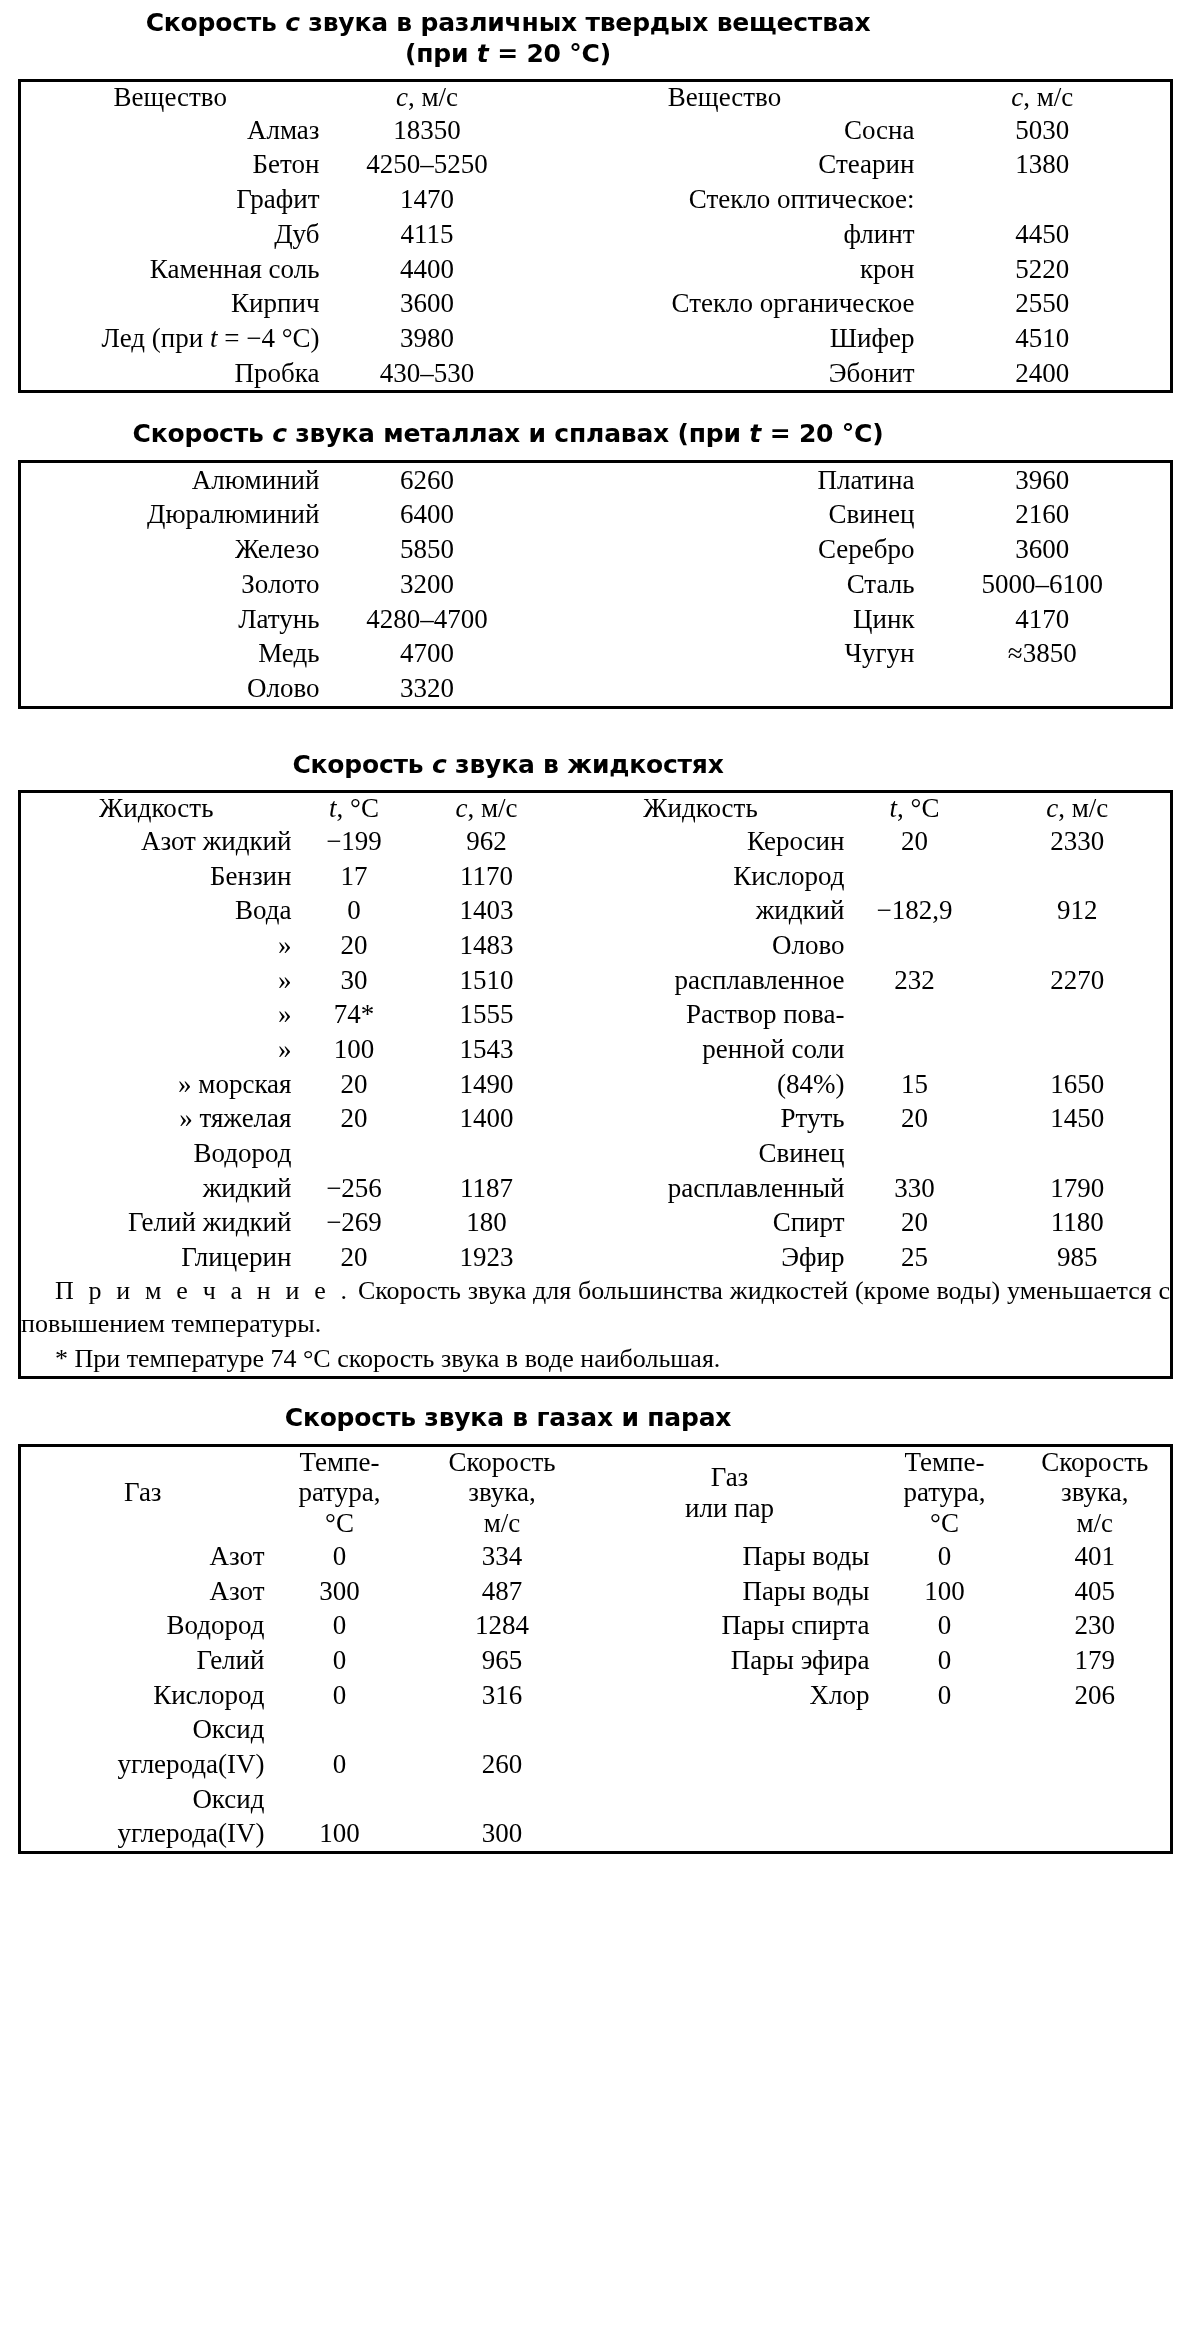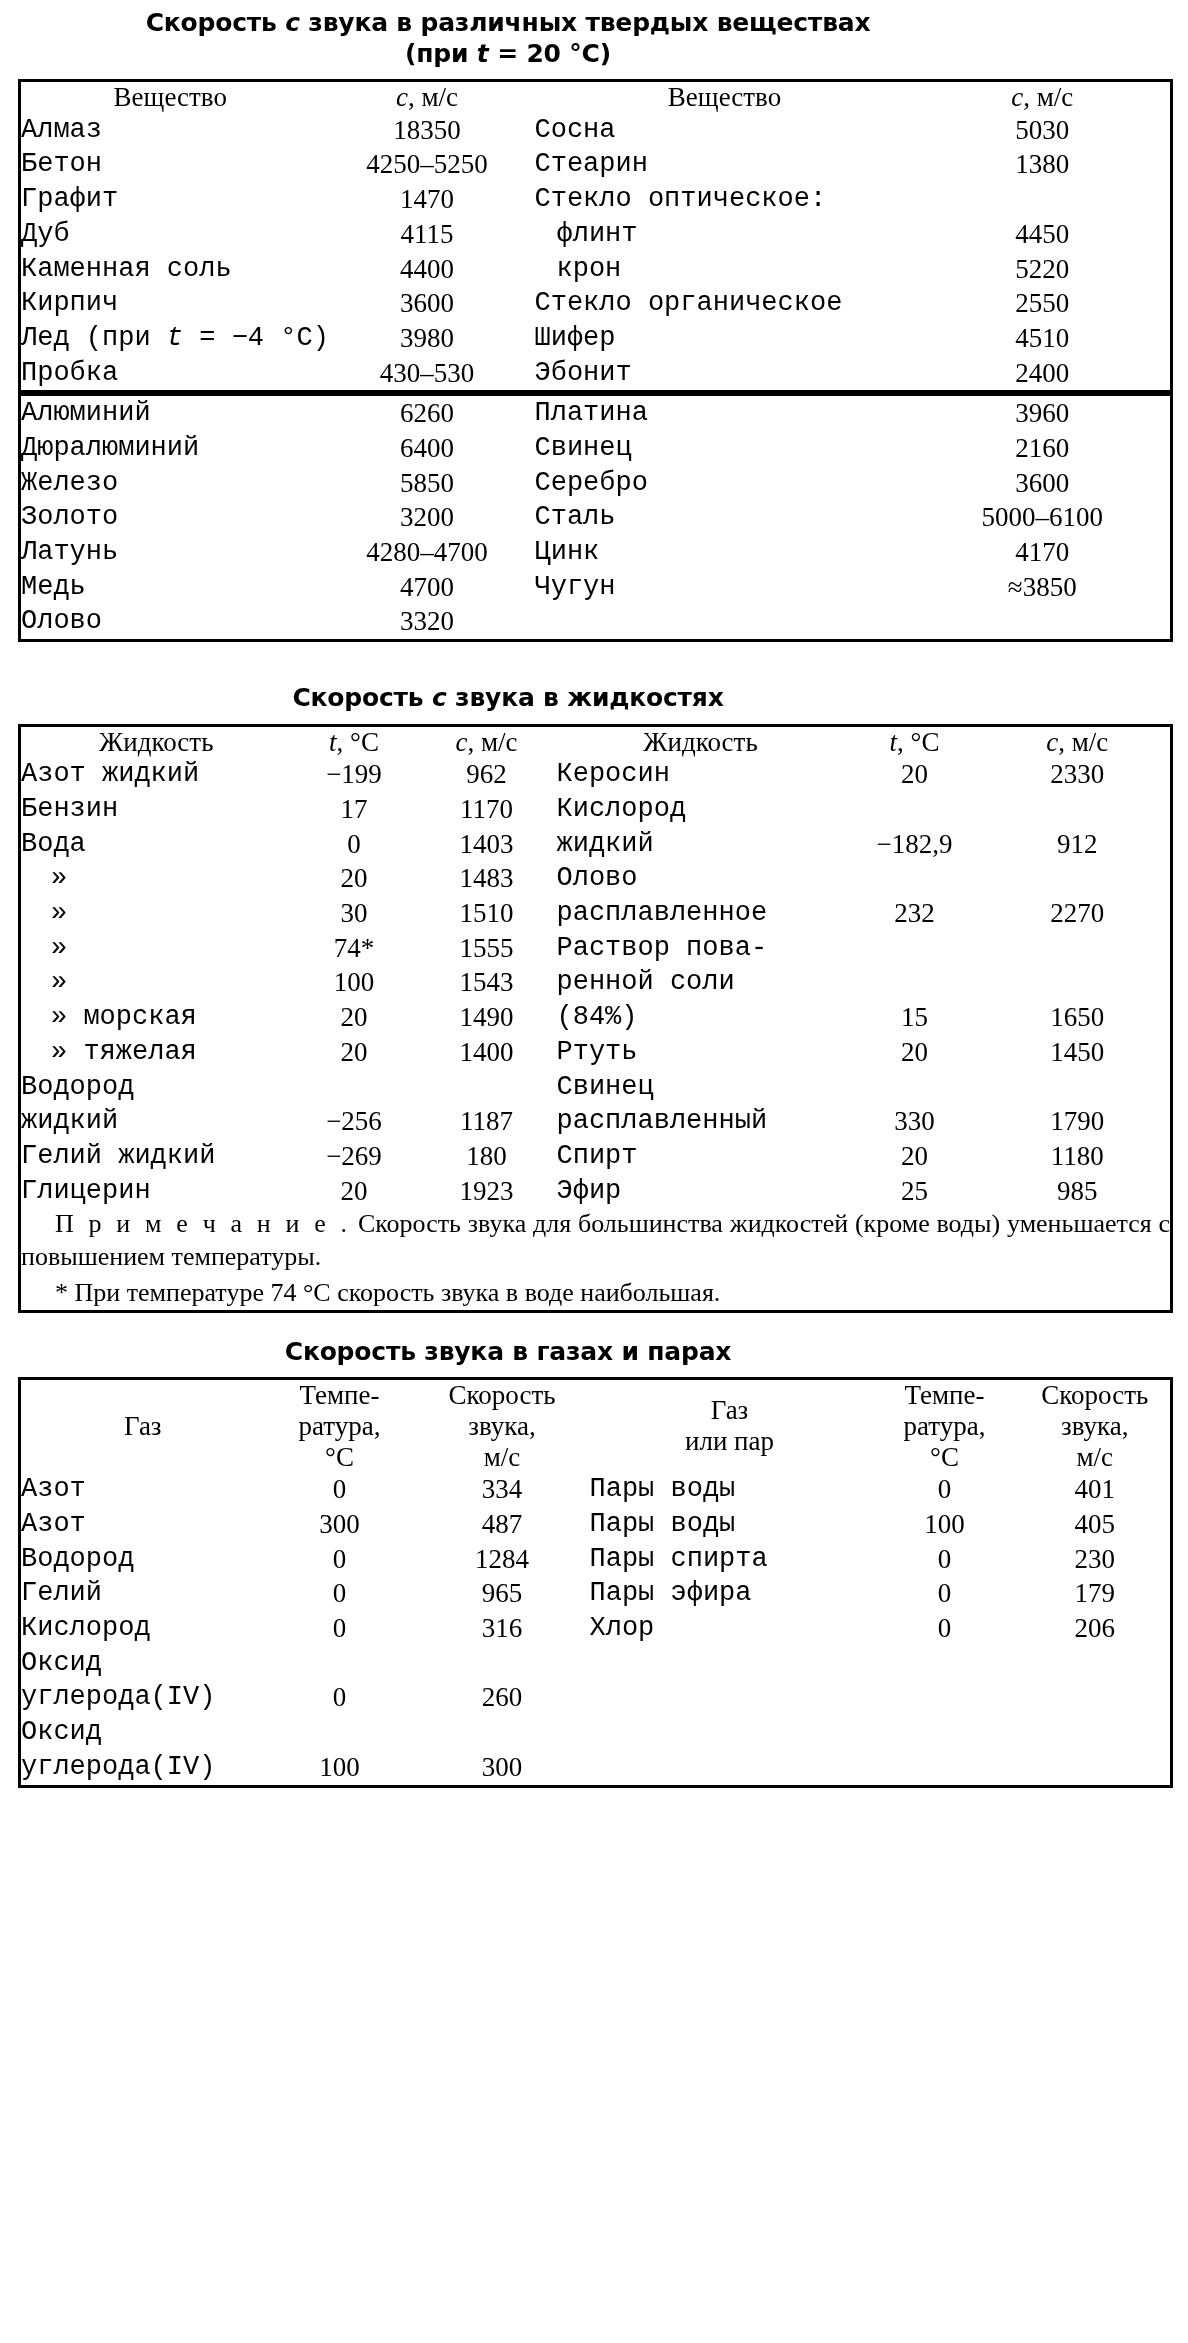--- a/index.html
+++ b/index.html
@@ -77,21 +77,21 @@
 
   
   .dc {
     font-size: 27px;
     line-height: 1.285;
     padding: 0 10px;
     vertical-align: top;
     white-space: nowrap;
   }
   .dc.ctr { text-align: center; }
-  .dc.lft { text-align: left; font-family: Liberation Mono, monospace; }
+  .dc.lft { text-align: right; }
   .rowpad-top { padding-top: 7px; }
   .rowpad-bot { padding-bottom: 8px; }
 
   .sub {
     display: block;
     padding-left: 22px;
   }
   .ditto {
     display: block;
     padding-left: 30px;
@@ -177,20 +177,23 @@
         <span>4450</span><br>
         <span>5220</span><br>
         <span>2550</span><br>
         <span>4510</span><br>
         <span>2400</span>
       </td>
     </tr>
   </tbody>
     </table>
 
+  <div class="title-block t2">
+    <div class="title"><span>Скорость </span><span class="it">c</span><span> звука металлах и сплавах (при </span><span class="it">t</span><span> = 20 °C)</span></div>
+  </div>
 
   <table class="sheet outer">
     <colgroup>
       <col style="width:300px">
         <col style="width:215px">
       <col style="width:380px">
         <col style="width:257px">
     </colgroup>
     <tbody>
     <tr>

